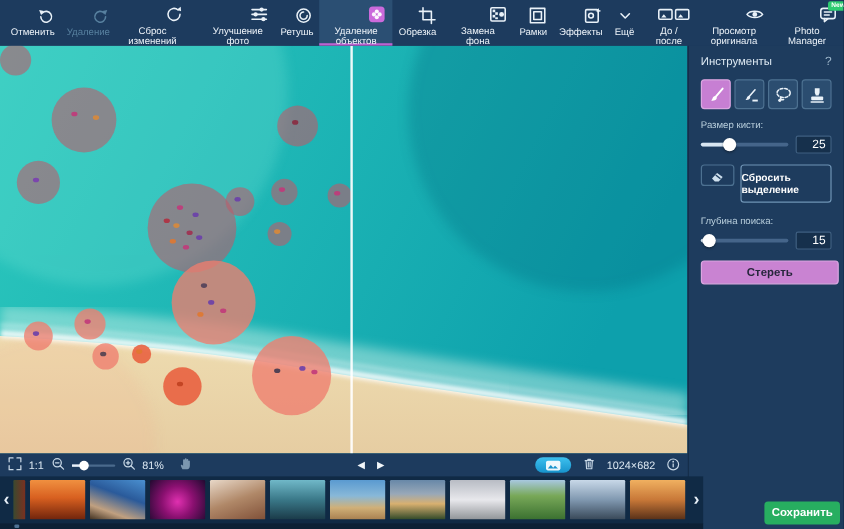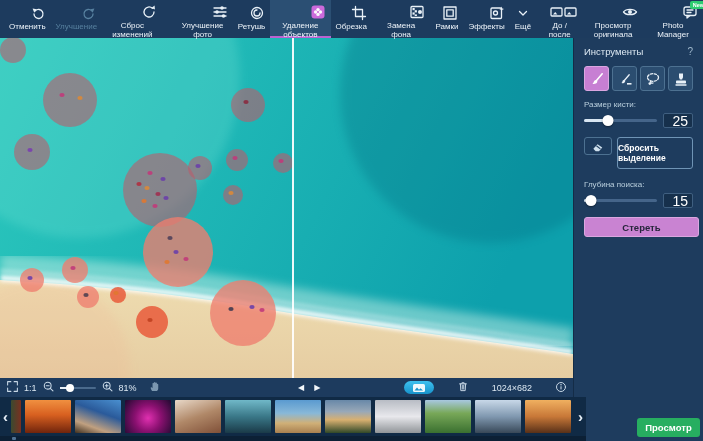--- a/index.html
+++ b/index.html
@@ -36,21 +36,21 @@
           display:flex; align-items:center; justify-content:center; cursor:pointer; }
   .tool.active { background:#c77fd3; border-color:#daa6e0; }
   .tool.stamp { margin-left:auto; }
   .p-label { font-size:8px; color:#b9cfdd; margin-bottom:4px; }
   .slider-row { display:flex; align-items:center; gap:6px; margin-bottom:9px; padding-right:5px; }
   .slider { position:relative; flex:1; height:3px; background:#45658a; border-radius:2px; cursor:pointer; }
   .slider .fill { position:absolute; left:0; top:0; height:3px; background:#d8e6f2; border-radius:2px; }
   .slider .knob { position:absolute; top:-4px; width:11px; height:11px; border-radius:50%;
                   background:#fff; transform:translateX(-50%); box-shadow:0 1px 2px rgba(0,0,0,.4); }
   .valbox { width:30px; height:15px; background:#16304c; border:1px solid #3f5f80; border-radius:2px;
-            font-size:14px; color:#fff; display:flex; align-items:center; justify-content:flex-end;
+            font-size:10px; color:#fff; display:flex; align-items:center; justify-content:flex-end;
             padding-right:4px; }
   .btn-row { display:flex; gap:5px; margin-bottom:11px; padding-right:5px; }
   .eraser-btn { width:28px; height:18px; border:1px solid #4d7191; border-radius:3px;
                 display:flex; align-items:center; justify-content:center; cursor:pointer; }
   .reset-btn { flex:1; height:32px; border:1px solid #6f94b5; border-radius:3px; background:transparent;
                color:#fff; font-weight:bold; font-size:8.5px; display:flex; align-items:center;
                justify-content:center; cursor:pointer; }
   .erase-btn { width:115px; height:20px; background:#c983d2; border:1px solid #daa6e0; border-radius:3px;
                color:#27263c; font-weight:bold; font-size:9.5px; display:flex; align-items:center;
                justify-content:center; cursor:pointer; margin-top:2px; }
@@ -60,21 +60,21 @@
 
   
   .statusbar { position:absolute; left:0; top:378px; width:573px; height:19px; background:#1d3b5e;
                display:flex; align-items:center; color:#dce8f2; font-size:9px; padding:0 6px; }
   .sb-left { display:flex; align-items:center; gap:5px; }
   .sb-zoom-slider { position:relative; width:36px; height:2px; background:#4a6a8c; border-radius:1px; }
   .sb-zoom-slider .fill { position:absolute; left:0; top:0; height:2px; background:#e8f0f8; }
   .sb-zoom-slider .knob { position:absolute; top:-3px; width:8px; height:8px; border-radius:50%;
                           background:#fff; transform:translateX(-50%); }
   .sb-nav { position:absolute; left:298px; display:flex; gap:10px; font-size:8px; color:#f2f7fb; }
-  .sb-right { margin-left:auto; display:flex; align-items:center; gap:23px;text-align:center; }
+  .sb-right { margin-left:auto; display:flex; align-items:center; gap:9px;text-align:center; }
   .pm-pill { width:30px; height:13px; border-radius:7px; background:linear-gradient(#3ec1ef,#1793cc);
              display:flex; align-items:center; justify-content:center; cursor:pointer; }
 
   
   .filmstrip { position:absolute; left:0; top:397px; width:586px; height:39px; background:#102a45;
                display:flex; align-items:center; z-index:3; }
   .strip-arrow { width:11px; height:33px; display:flex; align-items:center; justify-content:center;
                  color:#e8f0f8; font-size:15px; font-weight:bold; cursor:pointer; flex:0 0 auto; }
   #thumbs { display:flex; gap:4px; height:33px; overflow:hidden; flex:1; }
   .thumb { width:46px; height:33px; flex:0 0 auto; border-radius:1px; cursor:pointer; }
@@ -102,21 +102,21 @@
       </span>
       <span class="lbl">Отменить</span>
     </div>
     <div class="tb-item disabled">
       <span class="ic">
         <svg width="16" height="16" viewBox="0 0 16 16">
             <path class="st" d="M12 9a4.5 4.5 0 1 1-1.3-3.2"></path>
             <path class="fl" d="M13.4 3.4 9.4 4.2 11.7 7.8Z"></path>
           </svg>
       </span>
-      <span class="lbl">Улучшение</span>
+      <span class="lbl">Удаление</span>
     </div>
     <div class="tb-item">
       <span class="ic">
         <svg width="16" height="16" viewBox="0 0 16 16">
             <path class="st" d="M13 8a5 5 0 1 1-1.6-3.7"></path>
             <path class="fl" d="M13.6 1.6 13.9 5.4 10.3 4.1Z"></path>
           </svg>
       </span>
       <span class="lbl">Сброс изменений</span>
     </div>
@@ -377,21 +377,21 @@
     <div class="slider-row">
       <div class="slider">
         <div class="fill" style="width: 9%;"></div>
           <div class="knob" style="left: 9%;"></div>
       </div>
       <div class="valbox">15</div>
     </div>
 
     <div class="erase-btn">Стереть</div>
 
-    <div class="save-btn">Просмотр</div>
+    <div class="save-btn">Сохранить</div>
   </div>
 
   <div class="statusbar">
     <div class="sb-left">
       <span class="sb-ic">
         <svg width="13" height="13" viewBox="0 0 16 16">
             <path class="st" d="M2 6V2H6M10 2H14V6M14 10V14H10M6 14H2V10" stroke-width="1.6"></path>
           </svg>
       </span>
       <span>1:1</span>

